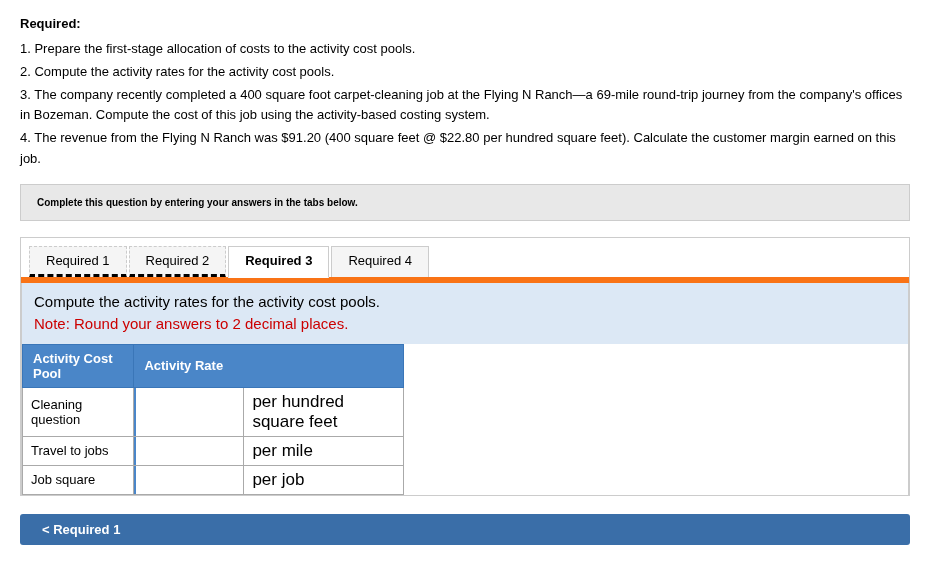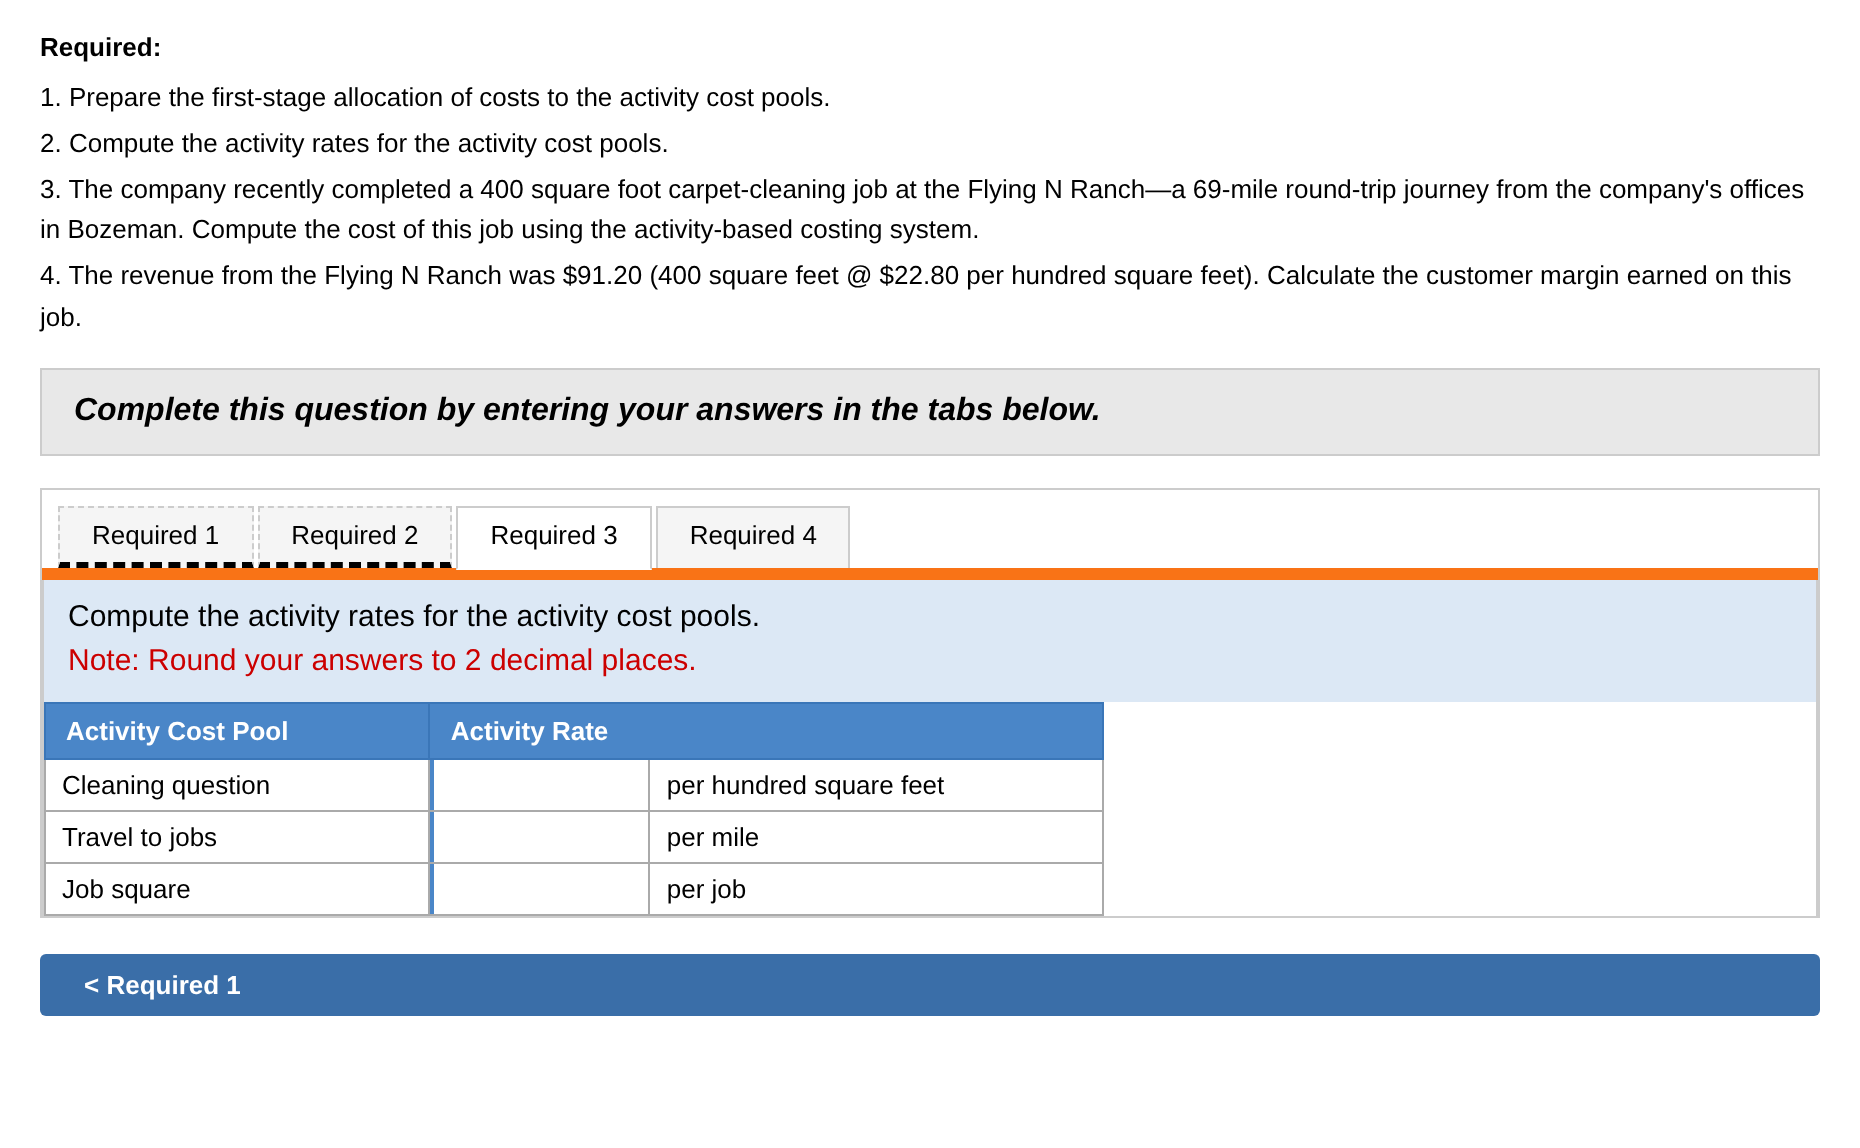--- a/index.html
+++ b/index.html
@@ -22,22 +22,21 @@
     }
     .instructions p {
       margin-bottom: 2px;
     }
     .complete-box {
       background: #e8e8e8;
       border: 1px solid #ccc;
       padding: 12px 16px;
       margin-bottom: 16px;
       font-weight: bold;
-      font-size: 16px;
-      font-style: italic;
+      font-size: 10px;
     }
     .tabs-container {
       border: 1px solid #ccc;
       border-bottom: none;
     }
     .tabs-row {
       display: flex;
       border-bottom: 6px solid #f97316;
       background: #fff;
       padding: 8px 8px 0 8px;
@@ -50,39 +49,40 @@
       background: #f5f5f5;
       font-size: 13px;
       border-bottom: none;
       position: relative;
     }
     .tab.active {
       background: #fff;
       border-bottom: 1px solid #fff;
       z-index: 2;
       margin-bottom: -1px;
+      font-weight: bold;
     }
     .tab.dashed {
       border-style: dashed;
     }
     .tab-content {
       border: 1px solid #ccc;
       border-top: none;
     }
     .tab-instructions {
       background: #dce8f5;
       padding: 8px 12px;
       font-size: 15px;
       line-height: 1.5;
     }
     .tab-instructions .note {
       color: #cc0000;
     }
     .activity-table {
-      width: 530px;
+      width: 382px;
       border-collapse: collapse;
       margin: 0;
     }
     .activity-table th {
       background: #4a86c8;
       color: #fff;
       padding: 6px 10px;
       text-align: left;
       font-size: 13px;
       border: 1px solid #3a76b8;
@@ -101,21 +101,21 @@
       width: 100%;
       height: 100%;
       border: none;
       outline: none;
       padding: 2px 4px;
       font-size: 13px;
       border-left: 2px solid #4a86c8;
     }
     .activity-table td.unit-cell {
       color: #000;
-      font-size: 13px;
+      font-size: 17px;
       padding: 4px 8px;
     }
     .buttons-row {
       display: flex;
       gap: 12px;
       margin-top: 18px;
       justify-content: center;
       flex-direction: column;
     }
     .btn {

